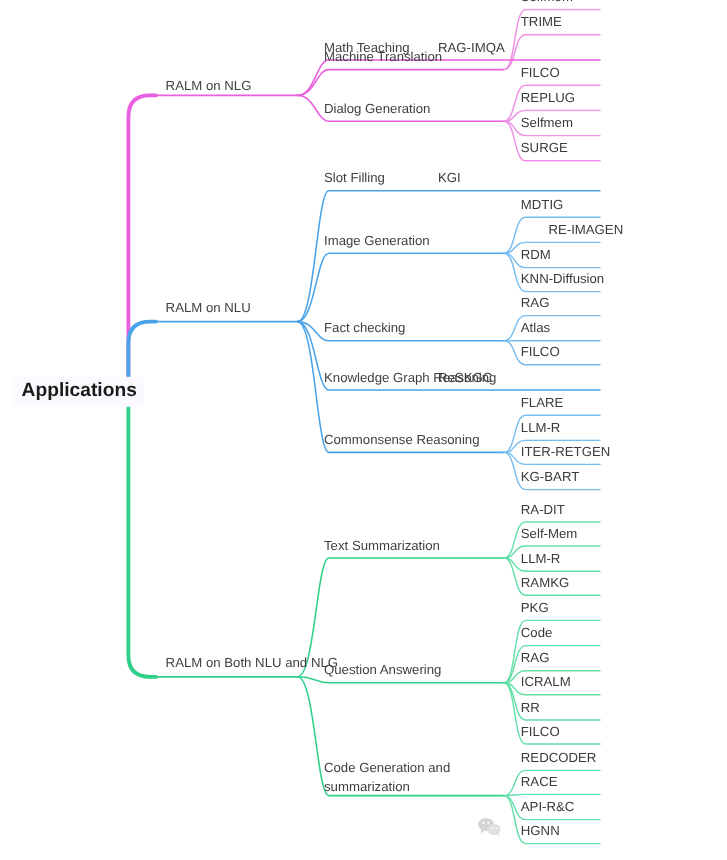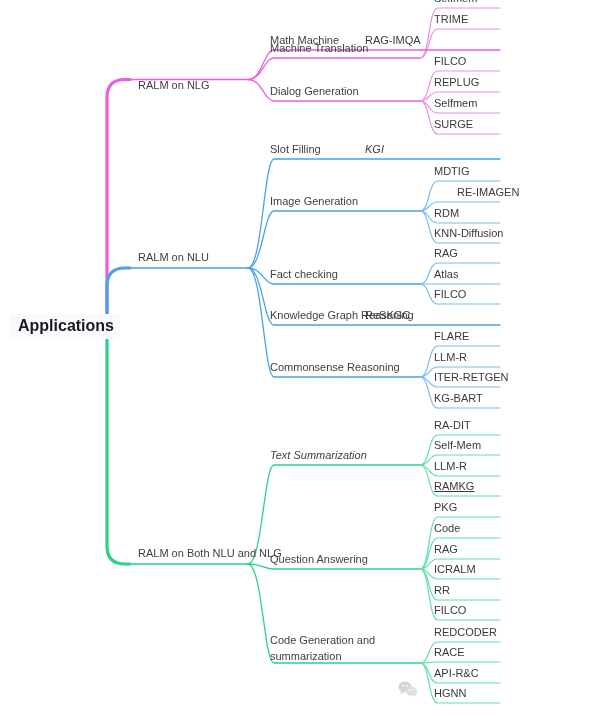--- a/index.html
+++ b/index.html
@@ -122,56 +122,56 @@
       <path d="M 420 569 C 429.9 569 428 600 438 600 L 500 600" stroke="#63dfa8" stroke-width="1.2" fill="none" stroke-linecap="round"></path>
       <path d="M 420 569 C 429.9 569 428 620 438 620 L 500 620" stroke="#63dfa8" stroke-width="1.2" fill="none" stroke-linecap="round"></path>
       <path d="M 248 564 C 262.3 564 264 663 274 663 L 420 663" stroke="#2fd08a" stroke-width="1.3" fill="none" stroke-linecap="round"></path>
       <path d="M 420 663 C 429.9 663 428 642 438 642 L 500 642" stroke="#63dfa8" stroke-width="1.2" fill="none" stroke-linecap="round"></path>
       <path d="M 420 663 C 429.9 663 428 662 438 662 L 500 662" stroke="#63dfa8" stroke-width="1.2" fill="none" stroke-linecap="round"></path>
       <path d="M 420 663 C 429.9 663 428 683 438 683 L 500 683" stroke="#63dfa8" stroke-width="1.2" fill="none" stroke-linecap="round"></path>
       <path d="M 420 663 C 429.9 663 428 703 438 703 L 500 703" stroke="#63dfa8" stroke-width="1.2" fill="none" stroke-linecap="round"></path>
     </svg>
   <div id="labels-layer">
       <div class="node-label root-label" style="left: 10px; top: 314px;">Applications</div>
-      <div class="node-label branch-label" style="left: 138px; top: 79px;">RALM on NLG</div>
+      <div class="node-label branch-label" style="left: 138px; top: 66px;">RALM on NLG</div>
       <div class="node-label topic-label" style="left: 270px; top: 42px;">Machine Translation</div>
       <div class="node-label leaf-label" style="left: 434px; top: -8px;">Selfmem</div>
       <div class="node-label leaf-label" style="left: 434px; top: 13px; text-align: right;">TRIME</div>
-      <div class="node-label topic-label" style="left: 270px; top: 34px;">Math Machine</div>
+      <div class="node-label topic-label" style="left: 270px; top: 34px;">Math Teaching</div>
       <div class="node-label leaf-label" style="left: 365px; top: 34px;">RAG-IMQA</div>
       <div class="node-label topic-label" style="left: 270px; top: 85px;">Dialog Generation</div>
       <div class="node-label leaf-label" style="left: 434px; top: 55px;">FILCO</div>
       <div class="node-label leaf-label" style="left: 434px; top: 76px;">REPLUG</div>
       <div class="node-label leaf-label" style="left: 434px; top: 97px;">Selfmem</div>
       <div class="node-label leaf-label" style="left: 434px; top: 118px;">SURGE</div>
       <div class="node-label branch-label" style="left: 138px; top: 251px;">RALM on NLU</div>
       <div class="node-label topic-label" style="left: 270px; top: 143px;">Slot Filling</div>
-      <div class="node-label leaf-label" style="left: 365px; top: 143px; font-style: italic;">KGI</div>
+      <div class="node-label leaf-label" style="left: 365px; top: 143px;">KGI</div>
       <div class="node-label topic-label" style="left: 270px; top: 195px;">Image Generation</div>
       <div class="node-label leaf-label" style="left: 434px; top: 165px;">MDTIG</div>
       <div class="node-label leaf-label" style="left: 434px; top: 186px; padding-left: 23px;">RE-IMAGEN</div>
       <div class="node-label leaf-label" style="left: 434px; top: 207px;">RDM</div>
       <div class="node-label leaf-label" style="left: 434px; top: 227px;">KNN-Diffusion</div>
       <div class="node-label topic-label" style="left: 270px; top: 268px;">Fact checking</div>
       <div class="node-label leaf-label" style="left: 434px; top: 247px;">RAG</div>
       <div class="node-label leaf-label" style="left: 434px; top: 268px;">Atlas</div>
       <div class="node-label leaf-label" style="left: 434px; top: 288px;">FILCO</div>
       <div class="node-label topic-label" style="left: 270px; top: 309px;">Knowledge Graph Reasoning</div>
       <div class="node-label leaf-label" style="left: 365px; top: 309px;">ReSKGC</div>
       <div class="node-label topic-label" style="left: 270px; top: 361px;">Commonsense Reasoning</div>
       <div class="node-label leaf-label" style="left: 434px; top: 330px;">FLARE</div>
       <div class="node-label leaf-label" style="left: 434px; top: 351px;">LLM-R</div>
       <div class="node-label leaf-label" style="left: 434px; top: 371px;">ITER-RETGEN</div>
       <div class="node-label leaf-label" style="left: 434px; top: 392px;">KG-BART</div>
       <div class="node-label branch-label" style="left: 138px; top: 547px;">RALM on Both NLU and NLG</div>
-      <div class="node-label topic-label" style="left: 270px; top: 449px; font-style: italic;">Text Summarization</div>
+      <div class="node-label topic-label" style="left: 270px; top: 449px;">Text Summarization</div>
       <div class="node-label leaf-label" style="left: 434px; top: 419px;">RA-DIT</div>
       <div class="node-label leaf-label" style="left: 434px; top: 439px;">Self-Mem</div>
       <div class="node-label leaf-label" style="left: 434px; top: 460px;">LLM-R</div>
-      <div class="node-label leaf-label" style="left: 434px; top: 480px; text-decoration: underline;">RAMKG</div>
+      <div class="node-label leaf-label" style="left: 434px; top: 480px;">RAMKG</div>
       <div class="node-label topic-label" style="left: 270px; top: 553px; text-align: center;">Question Answering</div>
       <div class="node-label leaf-label" style="left: 434px; top: 501px;">PKG</div>
       <div class="node-label leaf-label" style="left: 434px; top: 522px;">Code</div>
       <div class="node-label leaf-label" style="left: 434px; top: 543px;">RAG</div>
       <div class="node-label leaf-label" style="left: 434px; top: 563px;">ICRALM</div>
       <div class="node-label leaf-label" style="left: 434px; top: 584px;">RR</div>
       <div class="node-label leaf-label" style="left: 434px; top: 604px;">FILCO</div>
       <div class="node-label topic-label multiline" style="left: 270px; top: 633px;">Code Generation and
 summarization</div>
       <div class="node-label leaf-label" style="left: 434px; top: 626px;">REDCODER</div>

